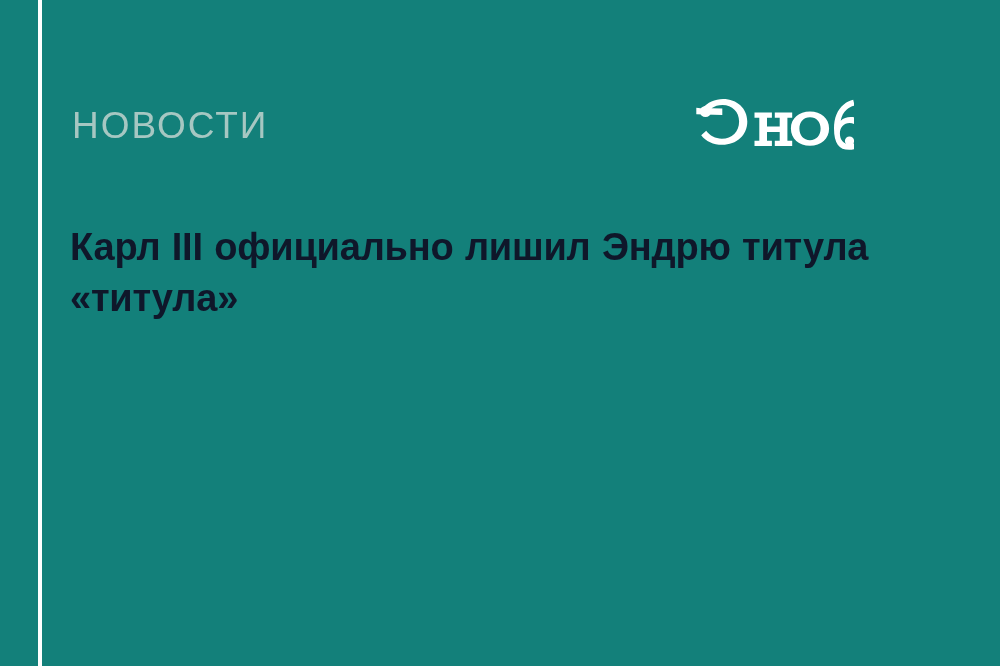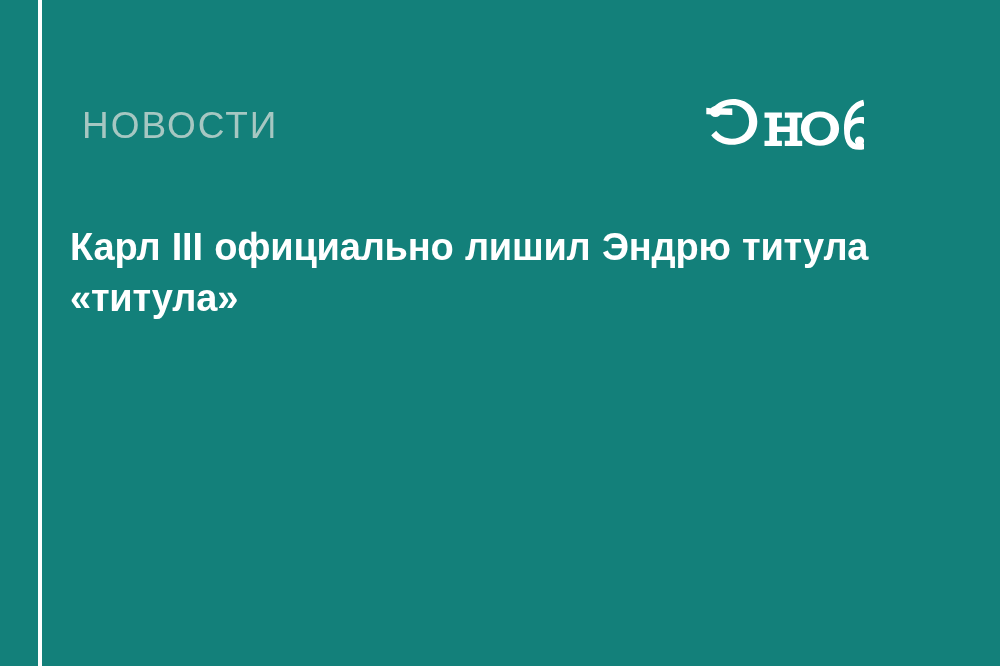--- a/index.html
+++ b/index.html
@@ -32,21 +32,21 @@
     left:38px;
     top:0;
     width:4px;
     height:666px;
     background:#ffffff;
   }
 
   
   #header {
     position:absolute;
-    left:12px;
+    left:2px;
     top:0;
     width:900px;
     height:200px;
   }
 
   #kicker {
     position:absolute;
     left:70px;
     top:104px;
     font-size:37px;
@@ -70,21 +70,21 @@
   }
 
   #logo svg { display:block; }
 
   
   #headline {
     position:absolute;
     left:70px;
     top:222px;
     width:880px;
-    color:#ffffff;
+    color:#0f172a;
     font-size:38px;
     line-height:51px;
     font-weight:700;
     letter-spacing:-0.2px;
     word-spacing:1px;
   }
 
   #headline .hl-line { display:block; white-space:nowrap; }
 </style>
 </head>

